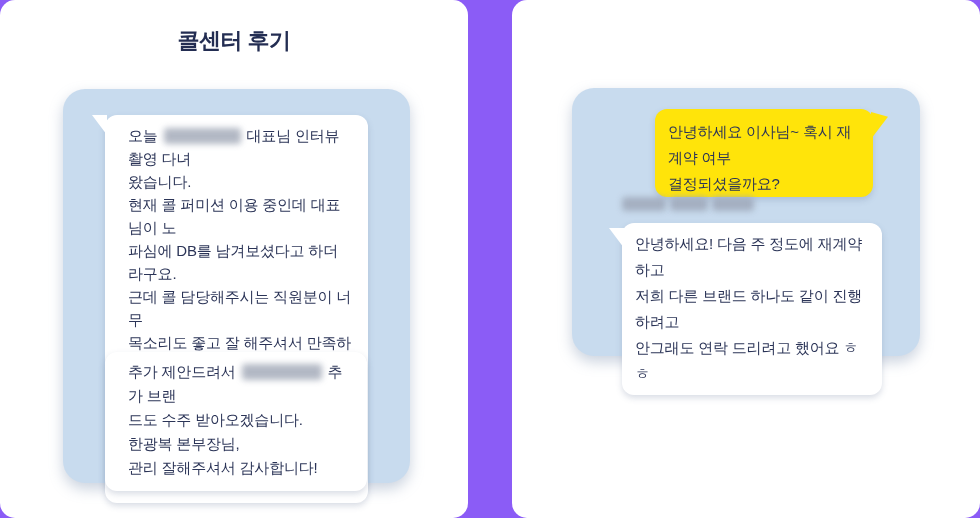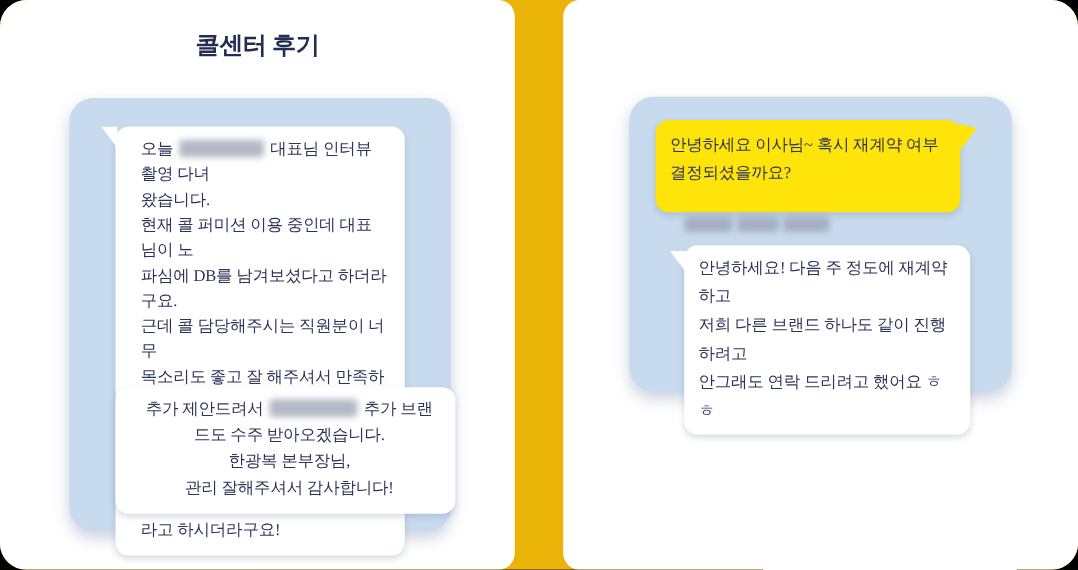--- a/index.html
+++ b/index.html
@@ -1,19 +1,18 @@
 <!DOCTYPE html>
 <html><head>
 <meta charset="utf-8">
 <style>
   html,body{margin:0;padding:0;background:#000;}
   .stage{
-    position:relative;width:980px;height:518px;background:#eab308;overflow:hidden;
-    font-family:Liberation Serif, serif;
-    border-radius:24px;
+    position:relative;width:980px;height:518px;background:#8b5cf6;overflow:hidden;
+    font-family:Liberation Sans, sans-serif;
   }
   .card{
     position:absolute;top:0;width:468px;height:518px;background:#ffffff;
     border-radius:15px;
   }
   .card.left{left:0;}
   .card.right{left:512px;}
   .panel-title{
     position:absolute;top:26px;left:0;width:100%;margin:0;
     text-align:center;font-size:22px;font-weight:800;color:#232d52;
@@ -27,22 +26,22 @@
   .chat-area.r{left:60px;top:88px;width:348px;height:268px;}
   .bubble{
     position:absolute;box-sizing:border-box;border-radius:12px;
     font-size:15px;color:#2b3457;letter-spacing:-0.2px;font-weight:500;
     box-shadow:0 3px 6px rgba(80,100,135,0.22);
   }
   .bubble .seg{white-space:pre-line;}
   .recv{background:#ffffff;}
   .sent{background:#ffe40a;}
   .b1{left:42px;top:26px;width:263px;padding:9px 16px 11px 23px;line-height:23px;}
-  .b2{left:42px;top:263px;width:309px;padding:8px 16px 11px 23px;line-height:24px;text-align:center;}
-  .by{top:21px;right:47px;width:277px;padding:10px 18px 22px 13px;line-height:26px;}
+  .b2{left:42px;top:263px;width:262px;padding:8px 16px 11px 23px;line-height:24px;}
+  .by{top:21px;right:47px;width:218px;padding:10px 18px 0 13px;line-height:26px;}
   .b3{left:50px;top:135px;width:260px;padding:8px 12px 8px 13px;line-height:26px;}
   .tail{position:absolute;display:block;}
   .tail.tl{ 
     width:15px;height:20px;left:-13px;
     clip-path:polygon(0 0,100% 0,100% 100%);
     background:#ffffff;
   }
   .b1 .tail.tl{top:0;}
   .b3 .tail.tl{top:5px;}
   .tail.tr{ 

